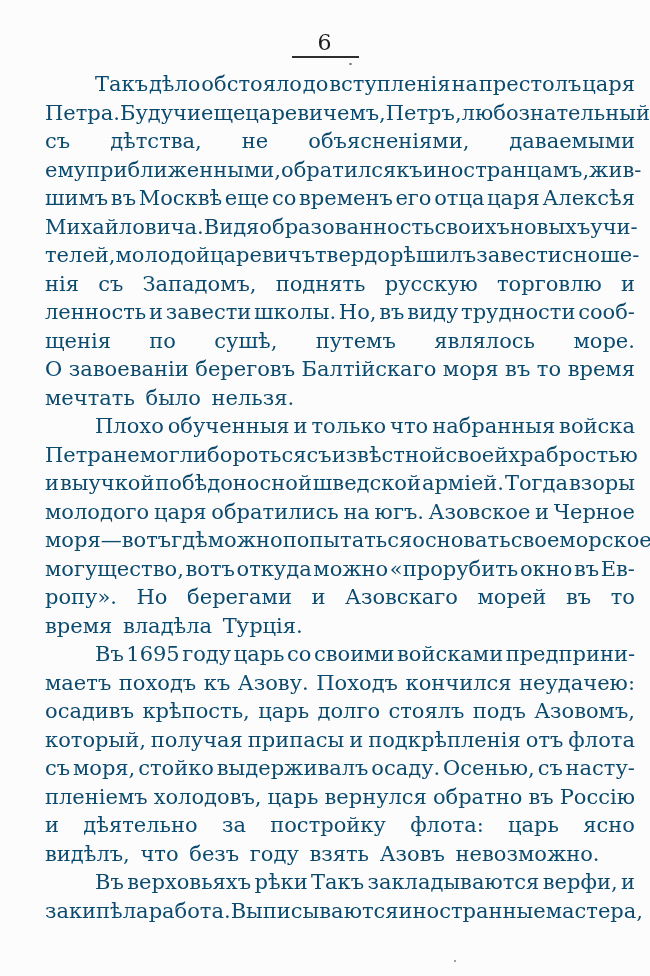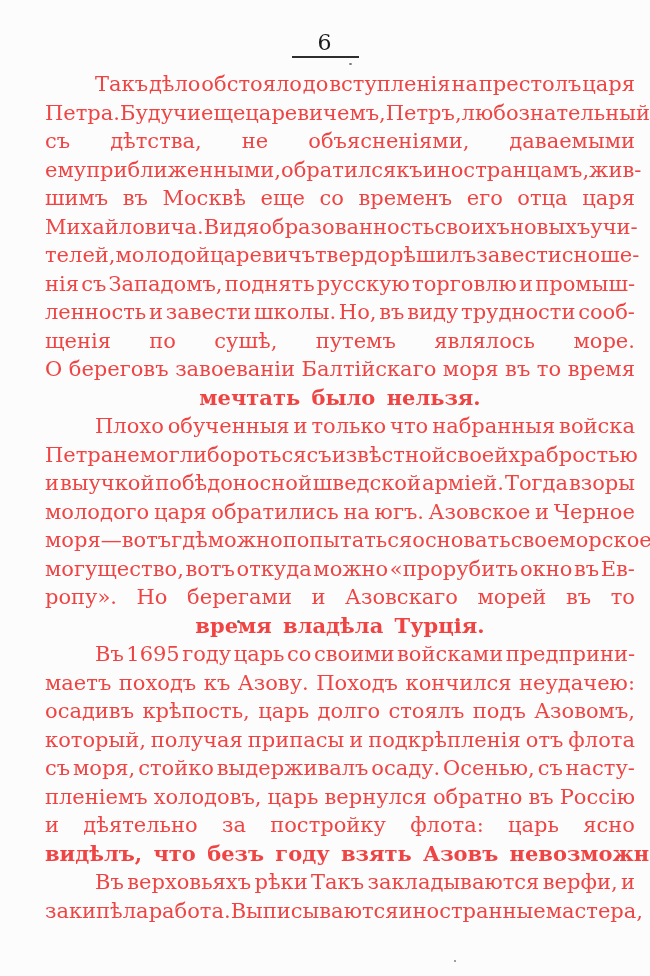--- a/index.html
+++ b/index.html
@@ -17,35 +17,35 @@
     position: absolute; top: 56px; left: 292px; width: 67px; height: 2px;
     background: #2e2e2e;
   }
   .text-block {
     position: absolute; left: 45px; top: 70px; width: 590px;
     font-size: 21px; color: #191919;
   }
   .line { height: 28.5px; line-height: 28.5px; white-space: nowrap; }
   .line.j { display: flex; justify-content: space-between; }
   .line.indent { padding-left: 50px; }
-  .line.end { text-align: center; word-spacing: 4px; font-weight: bold; }
+  .line.end { text-align: left; word-spacing: 4px; }
   .speck { position: absolute; border-radius: 50%; background: #4a4a4a; }
   .speck.s1 { left: 349px; top: 63px; width: 3px; height: 2px; opacity: .75; }
   .speck.s2 { left: 237px; top: 620px; width: 3px; height: 3px; opacity: .8; }
   .speck.s3 { left: 454px; top: 960px; width: 2px; height: 2px; opacity: .7; }
 </style>
 </head>
 <body style="background: rgb(252, 252, 252);">
 
 <div class="page">
 
   <div class="page-number">6</div>
   <div class="page-number-rule"></div>
 
-  <div class="text-block" style="color: #ef4444;">
+  <div class="text-block" style="color: #0c4a6e;">
     <div class="line j indent">
         <span>Такъ</span>
         <span>дѣло</span>
         <span>обстояло</span>
         <span>до</span>
         <span>вступленія</span>
         <span>на</span>
         <span>престолъ</span>
         <span>царя</span>
       </div>
@@ -75,20 +75,21 @@
     <div class="line j">
         <span>шимъ</span>
         <span>въ</span>
         <span>Москвѣ</span>
         <span>еще</span>
         <span>со</span>
         <span>временъ</span>
         <span>его</span>
         <span>отца</span>
         <span>царя</span>
+        <span>Алексѣя</span>
       </div>
     <div class="line j">
         <span>Михайловича.</span>
         <span>Видя</span>
         <span>образованность</span>
         <span>своихъ</span>
         <span>новыхъ</span>
         <span>учи-</span>
       </div>
     <div class="line j">
@@ -101,21 +102,20 @@
         <span>сноше-</span>
       </div>
     <div class="line j">
         <span>нія</span>
         <span>съ</span>
         <span>Западомъ,</span>
         <span>поднять</span>
         <span>русскую</span>
         <span>торговлю</span>
         <span>и</span>
-        <span>промыш-</span>
       </div>
     <div class="line j">
         <span>ленность</span>
         <span>и</span>
         <span>завести</span>
         <span>школы.</span>
         <span>Но,</span>
         <span>въ</span>
         <span>виду</span>
         <span>трудности</span>
@@ -124,22 +124,22 @@
     <div class="line j">
         <span>щенія</span>
         <span>по</span>
         <span>сушѣ,</span>
         <span>путемъ</span>
         <span>являлось</span>
         <span>море.</span>
       </div>
     <div class="line j">
         <span>О</span>
+        <span>завоеваніи</span>
         <span>береговъ</span>
-        <span>завоеваніи</span>
         <span>Балтійскаго</span>
         <span>моря</span>
         <span>въ</span>
         <span>то</span>
         <span>время</span>
       </div>
     <div class="line end">мечтать было нельзя.</div>
     <div class="line j indent">
         <span>Плохо</span>
         <span>обученныя</span>

